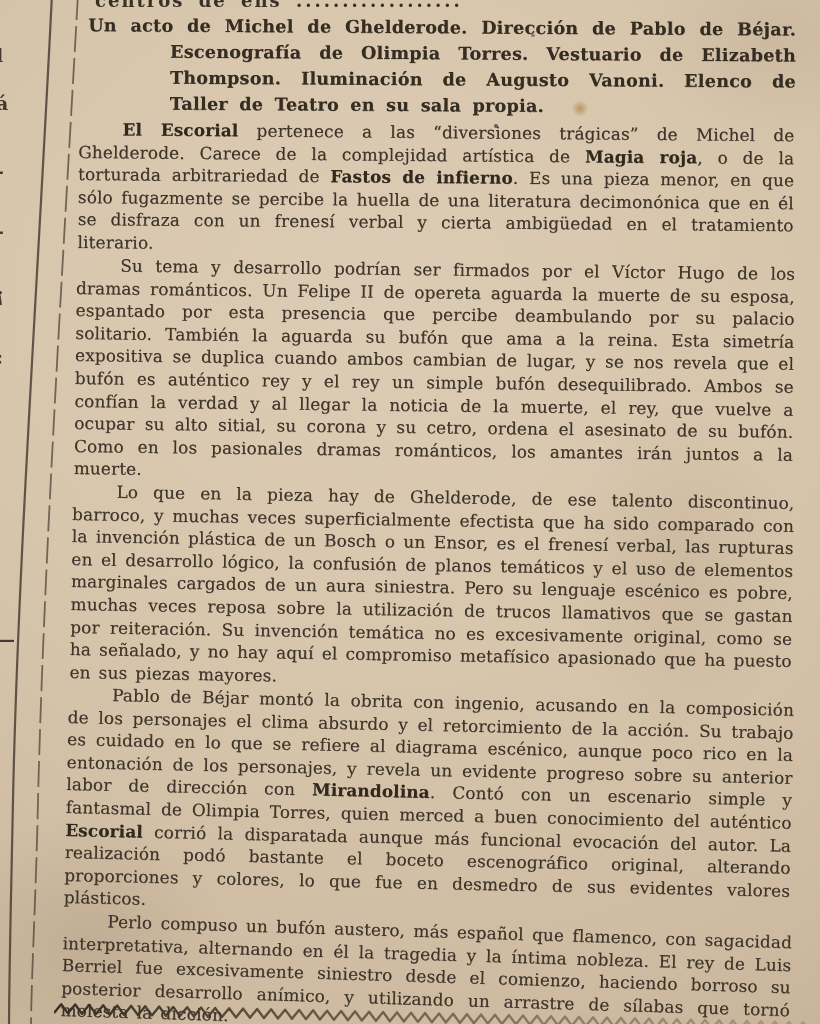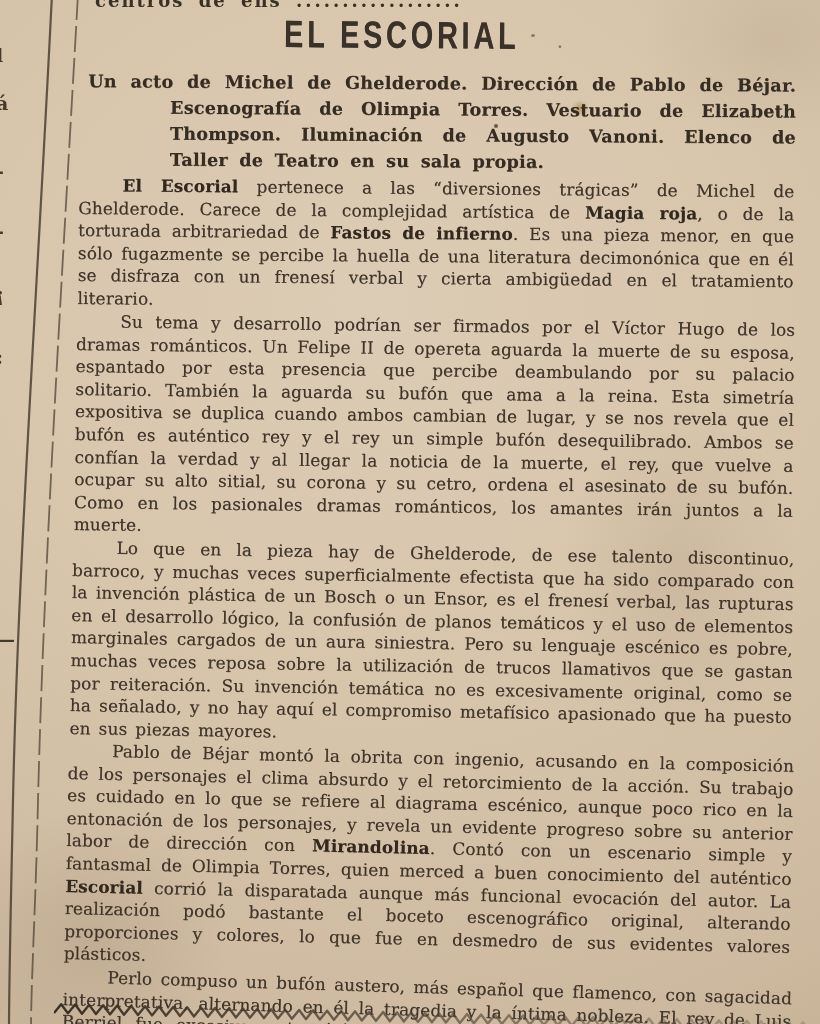--- a/index.html
+++ b/index.html
@@ -94,23 +94,20 @@
       <span style="top: 406px;">'</span>
       <span style="top: 628px;">—</span>
     </div>
 
   <div class="top-line">
     <span>centros de ens</span>
     <span class="dots">..................</span>
   </div>
 
   <div class="column">
-    <div class="title-row">
-      <h1 class="title" style="margin:0">EL ESCORIAL</h1><span class="title-dot">.</span>
-    </div>
 
     <p class="credits">Un acto de Michel de Ghelderode. Dirección de Pablo de Béjar. Escenografía de Olimpia Torres. Vestuario de Elizabeth Thompson. Iluminación de Augusto Vanoni. Elenco de Taller de Teatro en su sala propia.</p>
 
     <div class="article-body">
         <p class="bpar r1"><b>El Escorial</b><span> pertenece a las “diversiones trágicas” de Michel de Ghelderode. Carece de la complejidad artística de </span><b>Magia roja</b><span>, o de la torturada arbitrariedad de </span><b>Fastos de infierno</b><span>. Es una pieza menor, en que sólo fugazmente se percibe la huella de una literatura decimonónica que en él se disfraza con un frenesí verbal y cierta ambigüedad en el tratamiento literario.</span></p>
         <p class="bpar r2"><span>Su tema y desarrollo podrían ser firmados por el Víctor Hugo de los dramas románticos. Un Felipe II de opereta aguarda la muerte de su esposa, espantado por esta presencia que percibe deambulando por su palacio solitario. También la aguarda su bufón que ama a la reina. Esta simetría expositiva se duplica cuando ambos cambian de lugar, y se nos revela que el bufón es auténtico rey y el rey un simple bufón desequilibrado. Ambos se confían la verdad y al llegar la noticia de la muerte, el rey, que vuelve a ocupar su alto sitial, su corona y su cetro, ordena el asesinato de su bufón. Como en los pasionales dramas románticos, los amantes irán juntos a la muerte.</span></p>
         <p class="bpar r3"><span>Lo que en la pieza hay de Ghelderode, de ese talento discontinuo, barroco, y muchas veces superficialmente efectista que ha sido comparado con la invención plástica de un Bosch o un Ensor, es el frenesí verbal, las rupturas en el desarrollo lógico, la confusión de planos temáticos y el uso de elementos marginales cargados de un aura siniestra. Pero su lenguaje escénico es pobre, muchas veces reposa sobre la utilización de trucos llamativos que se gastan por reiteración. Su invención temática no es excesivamente original, como se ha señalado, y no hay aquí el compromiso metafísico apasionado que ha puesto en sus piezas mayores.</span></p>
         <p class="bpar r4"><span>Pablo de Béjar montó la obrita con ingenio, acusando en la composición de los personajes el clima absurdo y el retorcimiento de la acción. Su trabajo es cuidado en lo que se refiere al diagrama escénico, aunque poco rico en la entonación de los personajes, y revela un evidente progreso sobre su anterior labor de dirección con </span><b>Mirandolina</b><span>. Contó con un escenario simple y fantasmal de Olimpia Torres, quien merced a buen conocimiento del auténtico </span><b>Escorial</b><span> corrió la disparatada aunque más funcional evocación del autor. La realización podó bastante el boceto escenográfico original, alterando proporciones y colores, lo que fue en desmedro de sus evidentes valores plásticos.</span></p>
         <p class="bpar r5"><span>Perlo compuso un bufón austero, más español que flamenco, con sagacidad interpretativa, alternando en él la tragedia y la íntima nobleza. El rey de Luis Berriel fue excesivamente siniestro desde el comienzo, haciendo borroso su posterior desarrollo anímico, y utilizando un arrastre de sílabas que tornó molesta la dicción.</span></p>
       </div>

